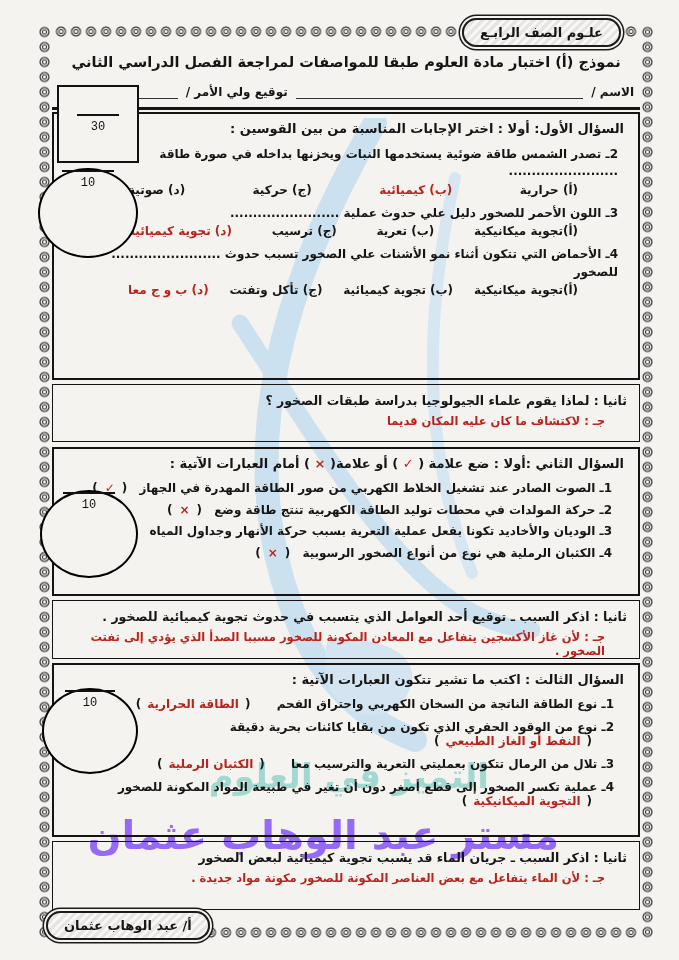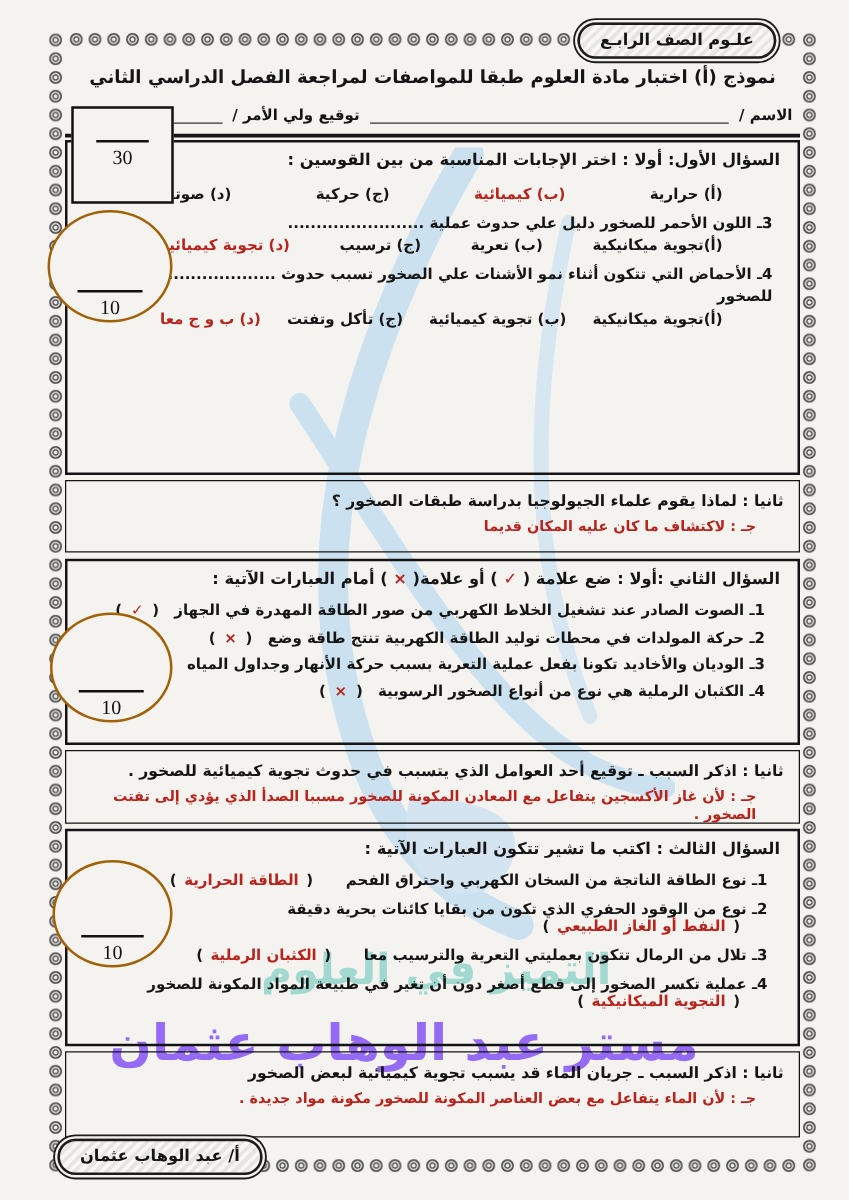--- a/index.html
+++ b/index.html
@@ -43,28 +43,28 @@
   .blank-line.long{flex:2.4;}
   .hr-divider{position:absolute;top:107px;left:52px;width:588px;height:2.5px;background:#151515;z-index:1;}
 
   
   .score-box{
     position:absolute;left:57px;top:85px;width:78px;height:74px;z-index:3;
     border:2.5px solid #111;background:#f5f3f0;
     display:flex;flex-direction:column;align-items:center;justify-content:center;
   }
   .score-circle{
-    position:absolute;z-index:3;border:2px solid #a16207;border-radius:50%;background:#f5f3f0;
-    display:flex;flex-direction:column;align-items:center;justify-content:flex-end;
+    position:absolute;z-index:3;border:2px solid #000000;border-radius:50%;background:#f5f3f0;
+    display:flex;flex-direction:column;align-items:center;justify-content:flex-start;
   }
   .c1{left:38px;top:168px;width:96px;height:86px;}
   .c2{left:40px;top:490px;width:94px;height:84px;}
   .c3{left:42px;top:688px;width:92px;height:82px;}
   .frac-line{width:55%;border-top:2px solid #111;margin-bottom:4px;}
-  .score-num{font-family:Liberation Serif, serif;font-size:16px;color:#111;}
+  .score-num{font-family:Liberation Mono, monospace;font-size:12px;color:#111;}
 
   
   .sec{position:absolute;left:52px;width:588px;box-sizing:border-box;
     border:2px solid #141414;background:transparent;padding:5px 12px;z-index:1;}
   .sec-q1{top:112px;height:268px;border-top-width:2.5px;}
   .sec-q1b{top:384px;height:58px;border-width:1.5px;}
   .sec-q2{top:447px;height:149px;border-top-width:2.5px;}
   .sec-q2b{top:600px;height:59px;border-width:1.5px;}
   .sec-q3{top:663px;height:174px;border-top-width:2.5px;}
   .sec-q3b{top:841px;height:69px;border-width:1.5px;padding-left:32px;}
@@ -114,20 +114,21 @@
   <div class="score-box">
     <div class="frac-line"></div>
     <div class="score-num">30</div>
   </div>
 
   <div class="sec sec-q1">
     <div class="sec-header">السؤال الأول: أولا : اختر الإجابات المناسبة من بين القوسين :</div>
 
 
     <div class="q-item">
+      <div class="q-text">2ـ تصدر الشمس طاقة ضوئية يستخدمها النبات ويخزنها بداخله في صورة طاقة ........................</div>
       <div class="opts">
         <span>(أ) حرارية</span>
         <span class="red">(ب) كيميائية</span>
         <span>(ج) حركية</span>
         <span>(د) صوتية</span>
       </div>
     </div>
 
     <div class="q-item">
       <div class="q-text">3ـ اللون الأحمر للصخور دليل علي حدوث عملية ........................</div>

